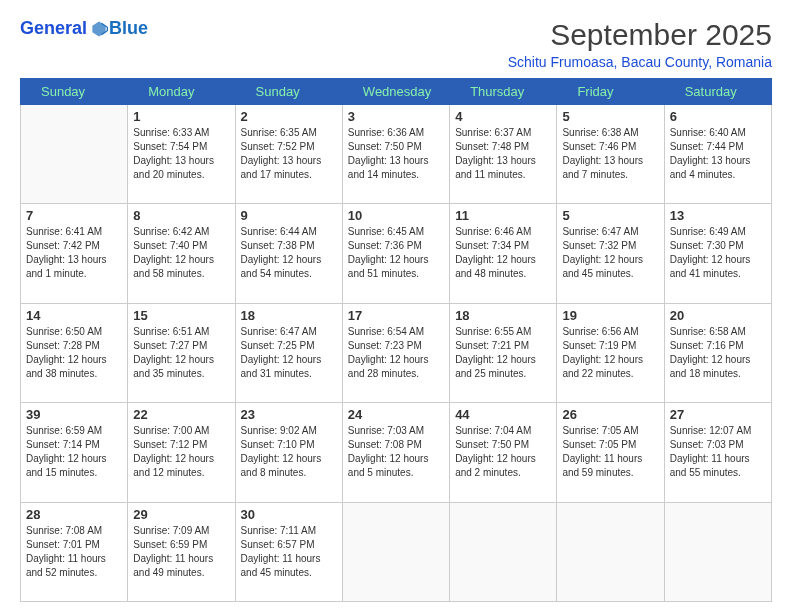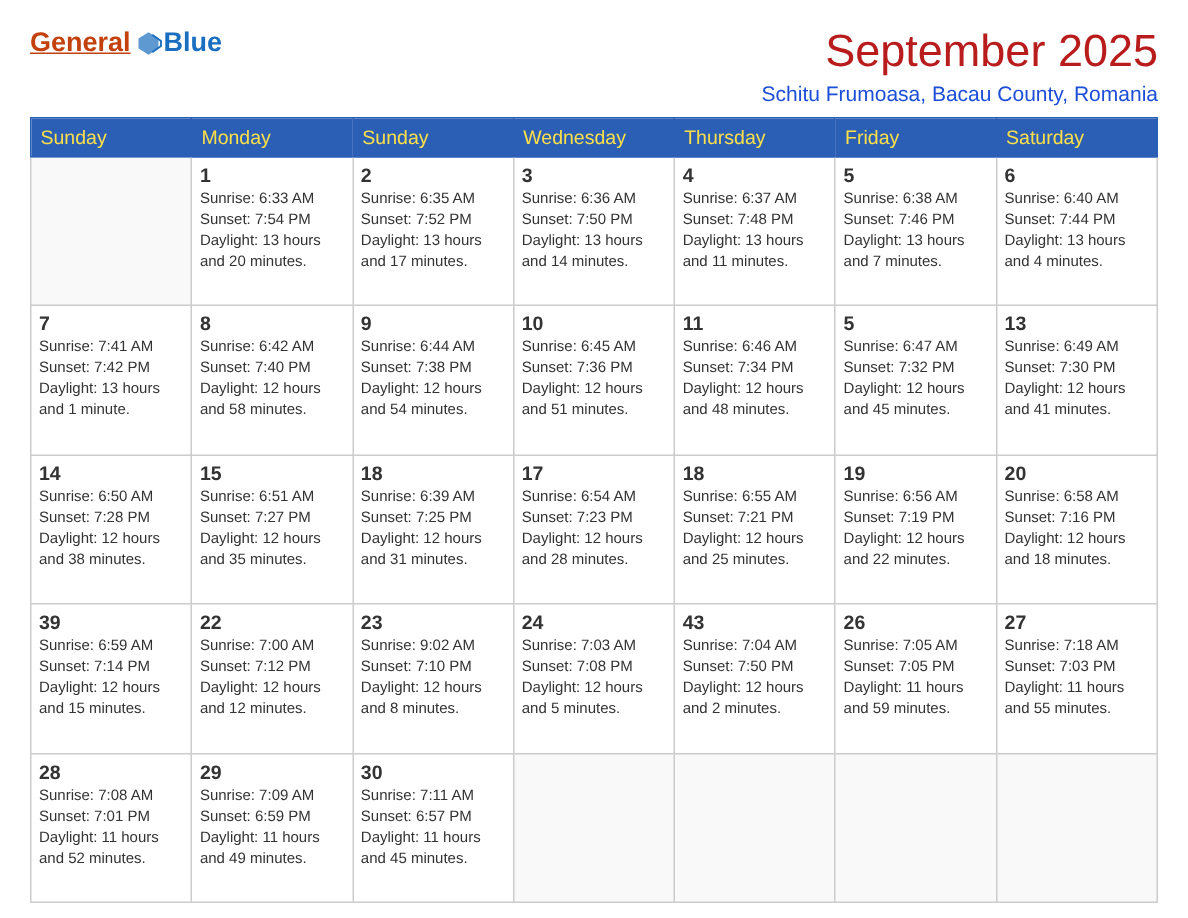--- a/index.html
+++ b/index.html
@@ -27,52 +27,52 @@
       display: flex;
       flex-direction: column;
       align-items: flex-start;
     }
     .logo-text {
       display: flex;
       align-items: center;
       font-size: 18px;
       font-weight: bold;
     }
-    .logo-general { color: #c2410c; text-decoration: underline; }
+    .logo-general { color: #1d4ed8; }
     .logo-blue { color: #1a6ebf; }
     .logo-icon {
       width: 20px;
       height: 20px;
       margin-left: 2px;
     }
     .title-block {
       text-align: right;
     }
     .month-title {
       font-size: 30px;
       font-weight: normal;
-      color: #b91c1c;
+      color: #404040;
     }
     .subtitle {
       font-size: 14px;
       color: #1d4ed8;
       margin-top: 2px;
     }
     .calendar {
       flex: 1;
       border: 1px solid #ccc;
       border-collapse: collapse;
       width: 100%;
       table-layout: fixed;
     }
     .calendar th {
       background-color: #2b5eb5;
-      color: #fde047;
+      color: #86efac;
       text-align: left;
-      padding: 5px 6px;
+      padding: 5px 20px;
       font-size: 13px;
       font-weight: normal;
       border: 1px solid #2b5eb5;
     }
     .calendar td {
       vertical-align: top;
       padding: 4px 5px;
       border: 1px solid #ccc;
       font-size: 10.5px;
       color: #333;
@@ -168,21 +168,21 @@
             <span class="day-num">6</span>
             <div class="day-info">Sunrise: 6:40 AM
 Sunset: 7:44 PM
 Daylight: 13 hours
 and 4 minutes.</div>
           </td>
         </tr>
         <tr>
           <td>
             <span class="day-num">7</span>
-            <div class="day-info">Sunrise: 7:41 AM
+            <div class="day-info">Sunrise: 6:41 AM
 Sunset: 7:42 PM
 Daylight: 13 hours
 and 1 minute.</div>
           </td>
           <td>
             <span class="day-num">8</span>
             <div class="day-info">Sunrise: 6:42 AM
 Sunset: 7:40 PM
 Daylight: 12 hours
 and 58 minutes.</div>
@@ -233,21 +233,21 @@
           </td>
           <td>
             <span class="day-num">15</span>
             <div class="day-info">Sunrise: 6:51 AM
 Sunset: 7:27 PM
 Daylight: 12 hours
 and 35 minutes.</div>
           </td>
           <td>
             <span class="day-num">18</span>
-            <div class="day-info">Sunrise: 6:39 AM
+            <div class="day-info">Sunrise: 6:47 AM
 Sunset: 7:25 PM
 Daylight: 12 hours
 and 31 minutes.</div>
           </td>
           <td>
             <span class="day-num">17</span>
             <div class="day-info">Sunrise: 6:54 AM
 Sunset: 7:23 PM
 Daylight: 12 hours
 and 28 minutes.</div>
@@ -297,36 +297,36 @@
 and 8 minutes.</div>
           </td>
           <td>
             <span class="day-num">24</span>
             <div class="day-info">Sunrise: 7:03 AM
 Sunset: 7:08 PM
 Daylight: 12 hours
 and 5 minutes.</div>
           </td>
           <td>
-            <span class="day-num">43</span>
+            <span class="day-num">44</span>
             <div class="day-info">Sunrise: 7:04 AM
 Sunset: 7:50 PM
 Daylight: 12 hours
 and 2 minutes.</div>
           </td>
           <td>
             <span class="day-num">26</span>
             <div class="day-info">Sunrise: 7:05 AM
 Sunset: 7:05 PM
 Daylight: 11 hours
 and 59 minutes.</div>
           </td>
           <td>
             <span class="day-num">27</span>
-            <div class="day-info">Sunrise: 7:18 AM
+            <div class="day-info">Sunrise: 12:07 AM
 Sunset: 7:03 PM
 Daylight: 11 hours
 and 55 minutes.</div>
           </td>
         </tr>
         <tr>
           <td>
             <span class="day-num">28</span>
             <div class="day-info">Sunrise: 7:08 AM
 Sunset: 7:01 PM

